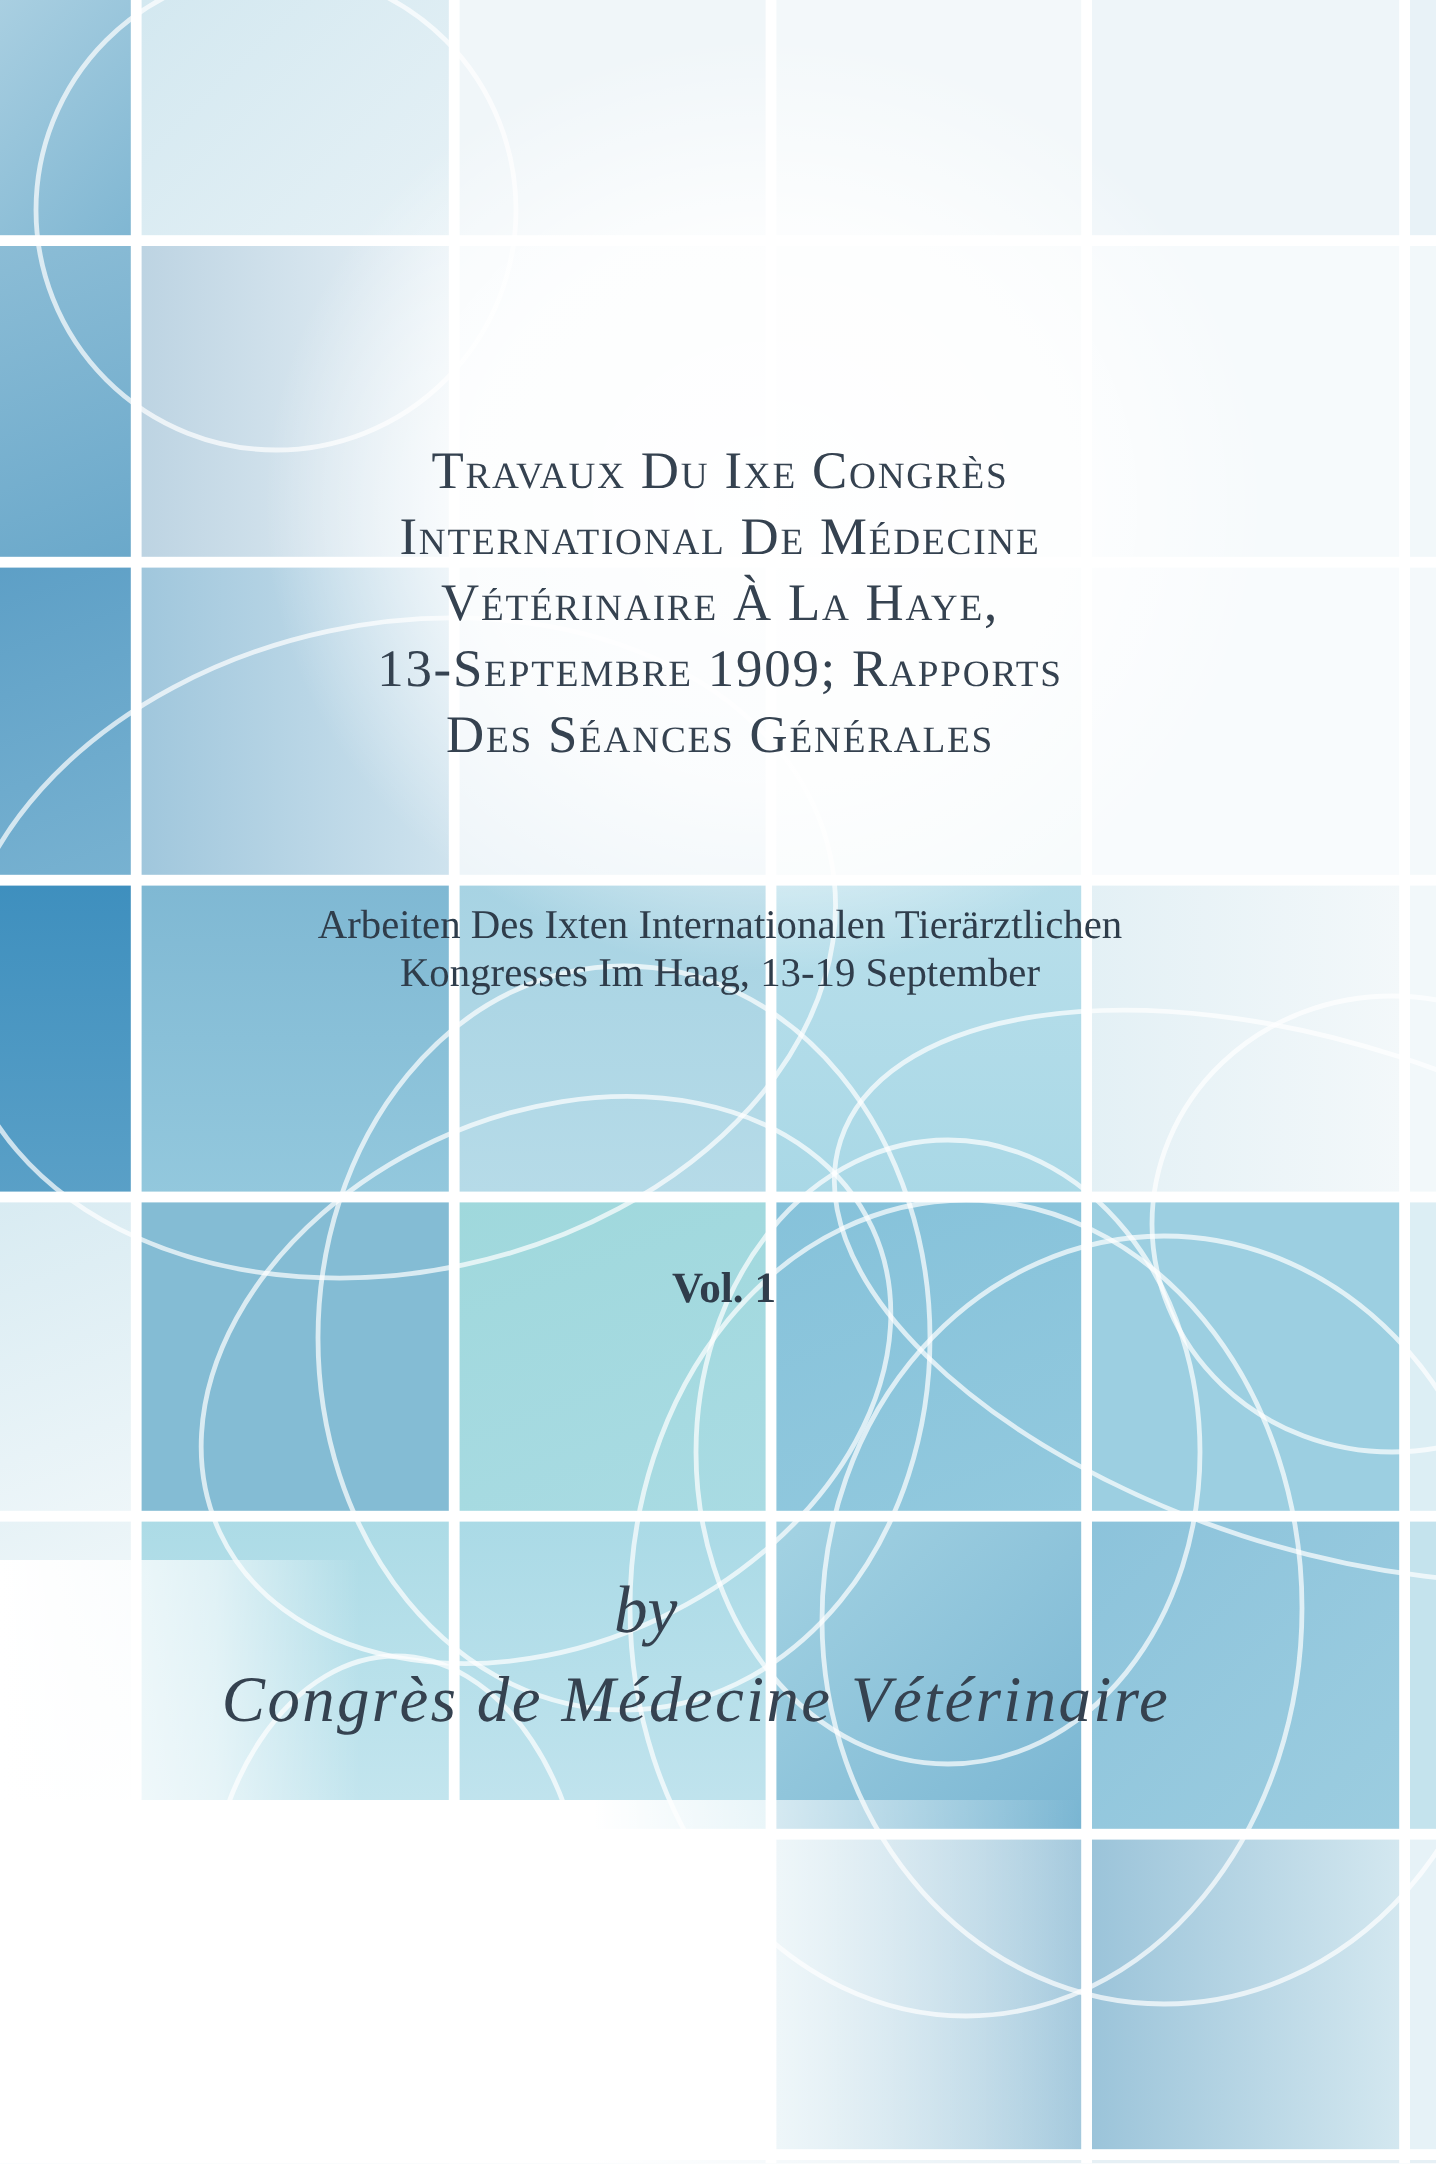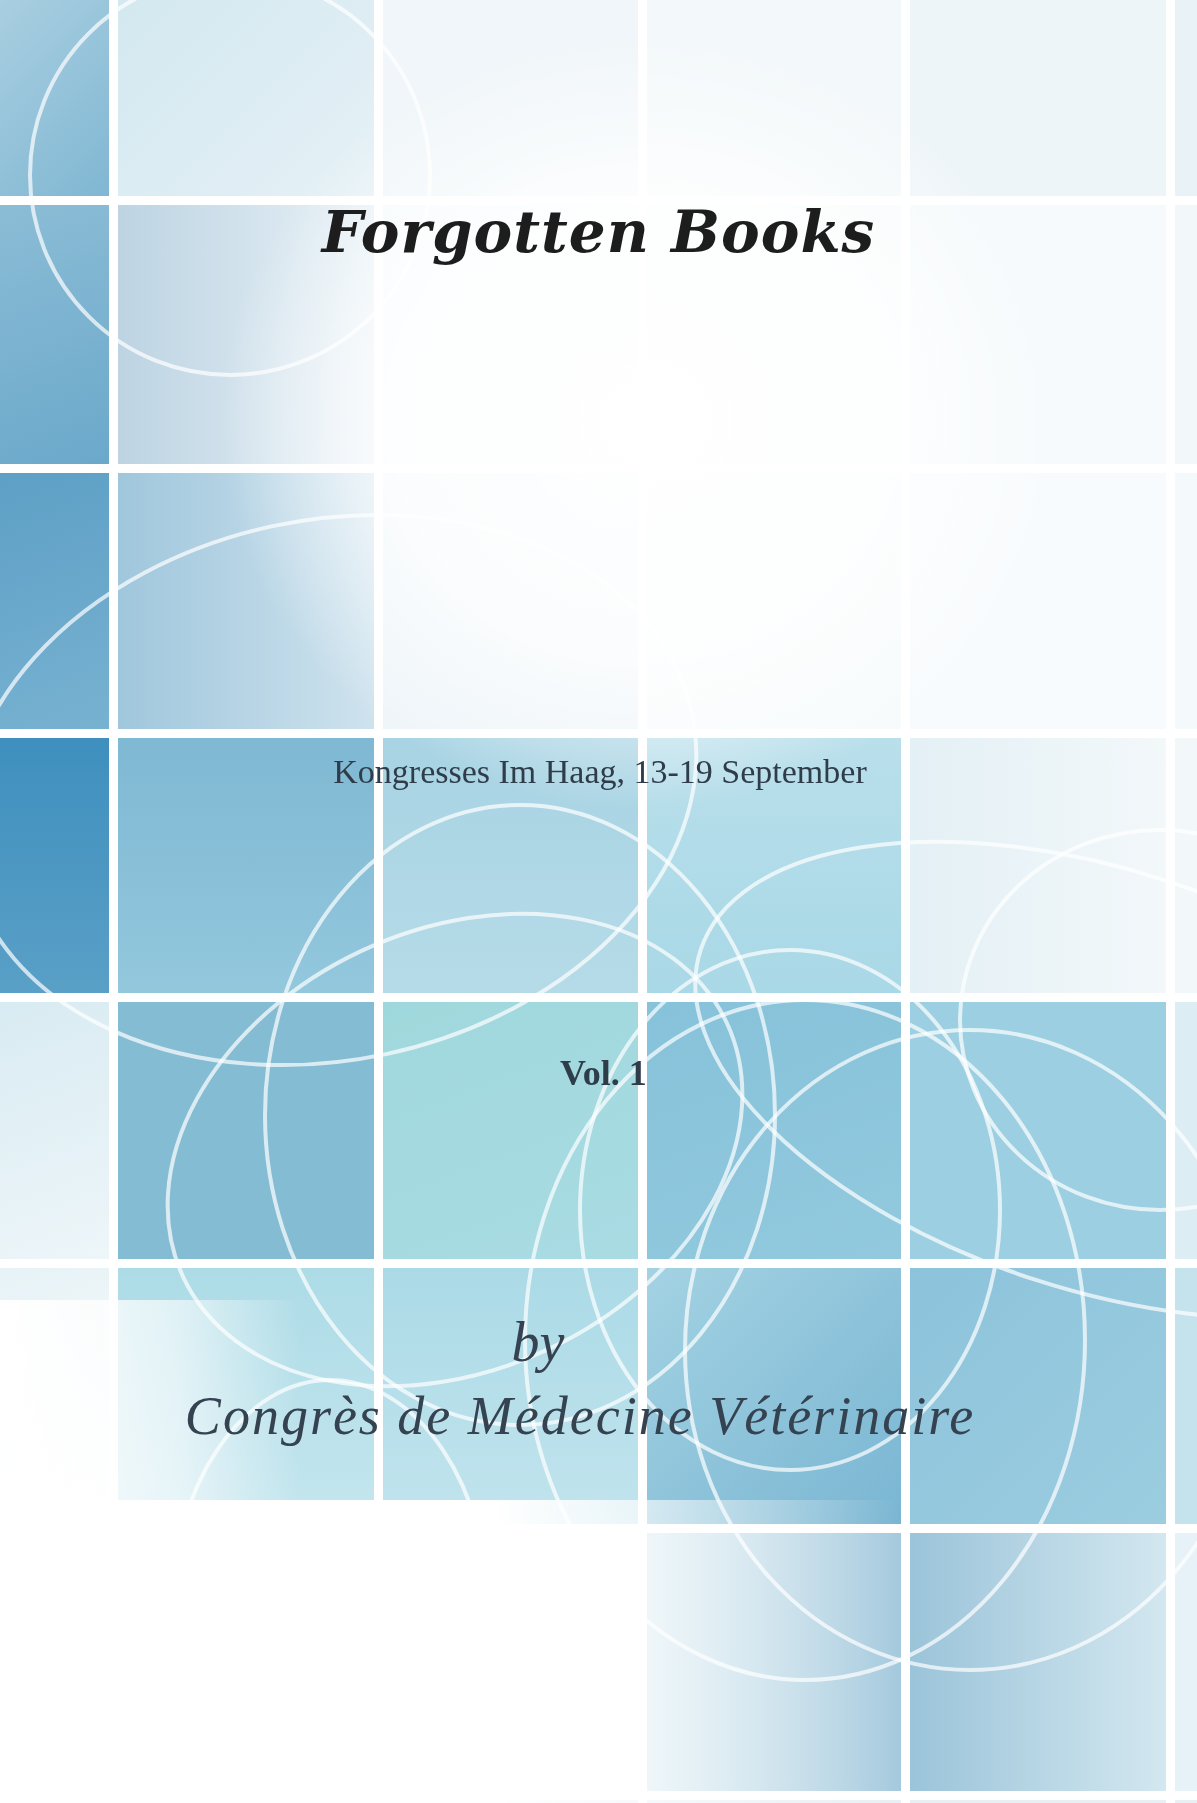--- a/index.html
+++ b/index.html
@@ -116,24 +116,31 @@
     <div class="vline" style="left:638px;"></div>
     <div class="vline" style="left:901px;"></div>
     <div class="vline" style="left:1166px;"></div>
 
     <div class="overlay-fade"></div>
     <div class="bottom-fade"></div>
     <div class="bottom-fade2"></div>
   </div>
 
   <div class="text-layer">
-    <div class="publisher">Forgotten Books</div>
 
+    <div class="title">
+      <div>Travaux Du Ixe Congrès</div>
+      <div>International De Médecine</div>
+      <div>Vétérinaire À La Haye,</div>
+      <div>13-Septembre 1909; Rapports</div>
+      <div>Des Séances Générales</div>
+    </div>
 
     <div class="subtitle">
+      <div>Arbeiten Des Ixten Internationalen Tierärztlichen</div>
       <div>Kongresses Im Haag, 13-19 September</div>
     </div>
 
     <div class="volume">Vol. 1</div>
 
     <div class="by">by</div>
     <div class="author">Congrès de Médecine Vétérinaire</div>
   </div>
 </div>
 

